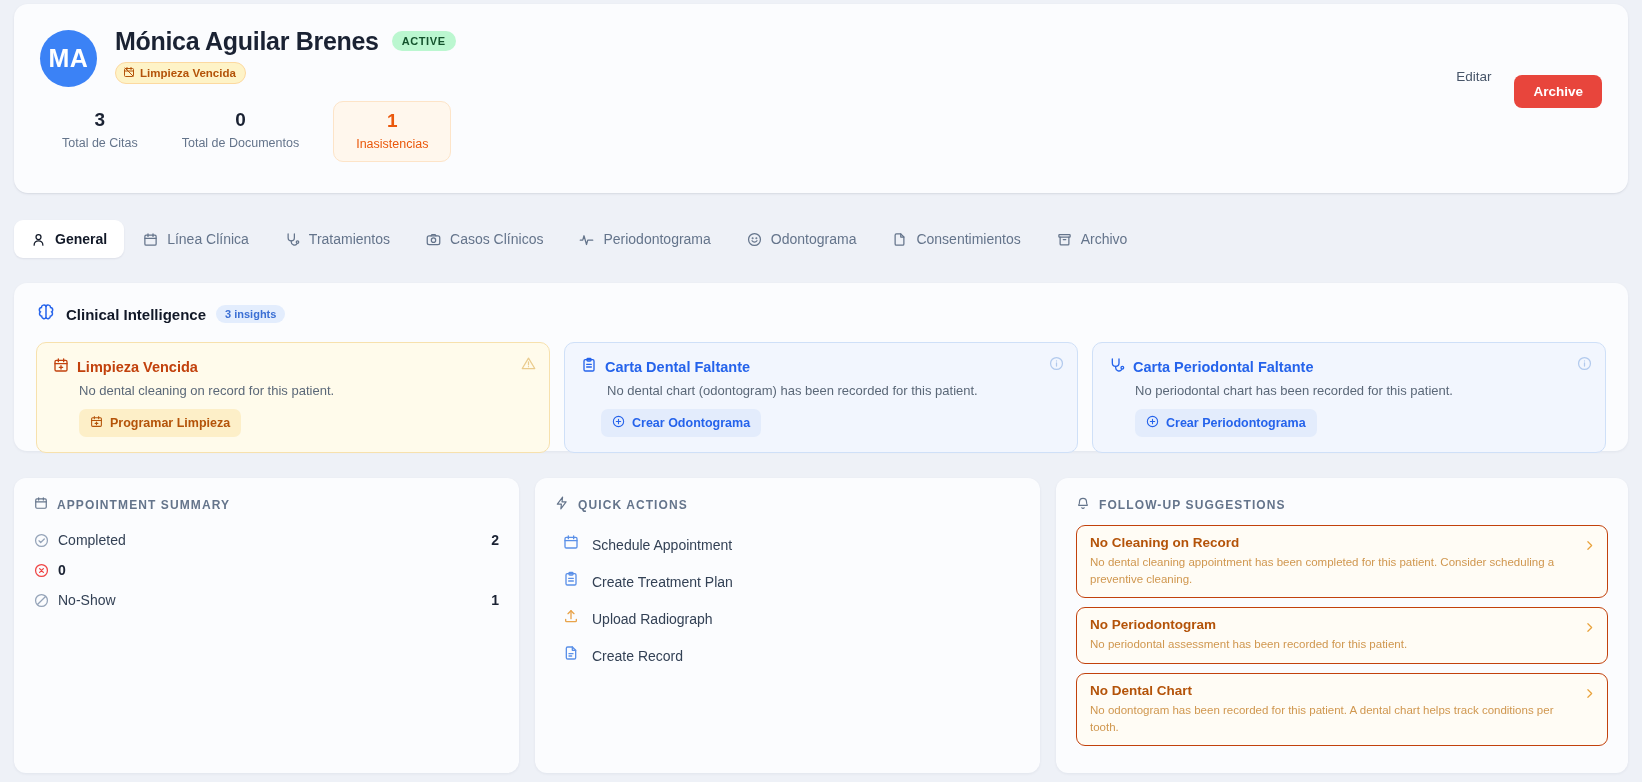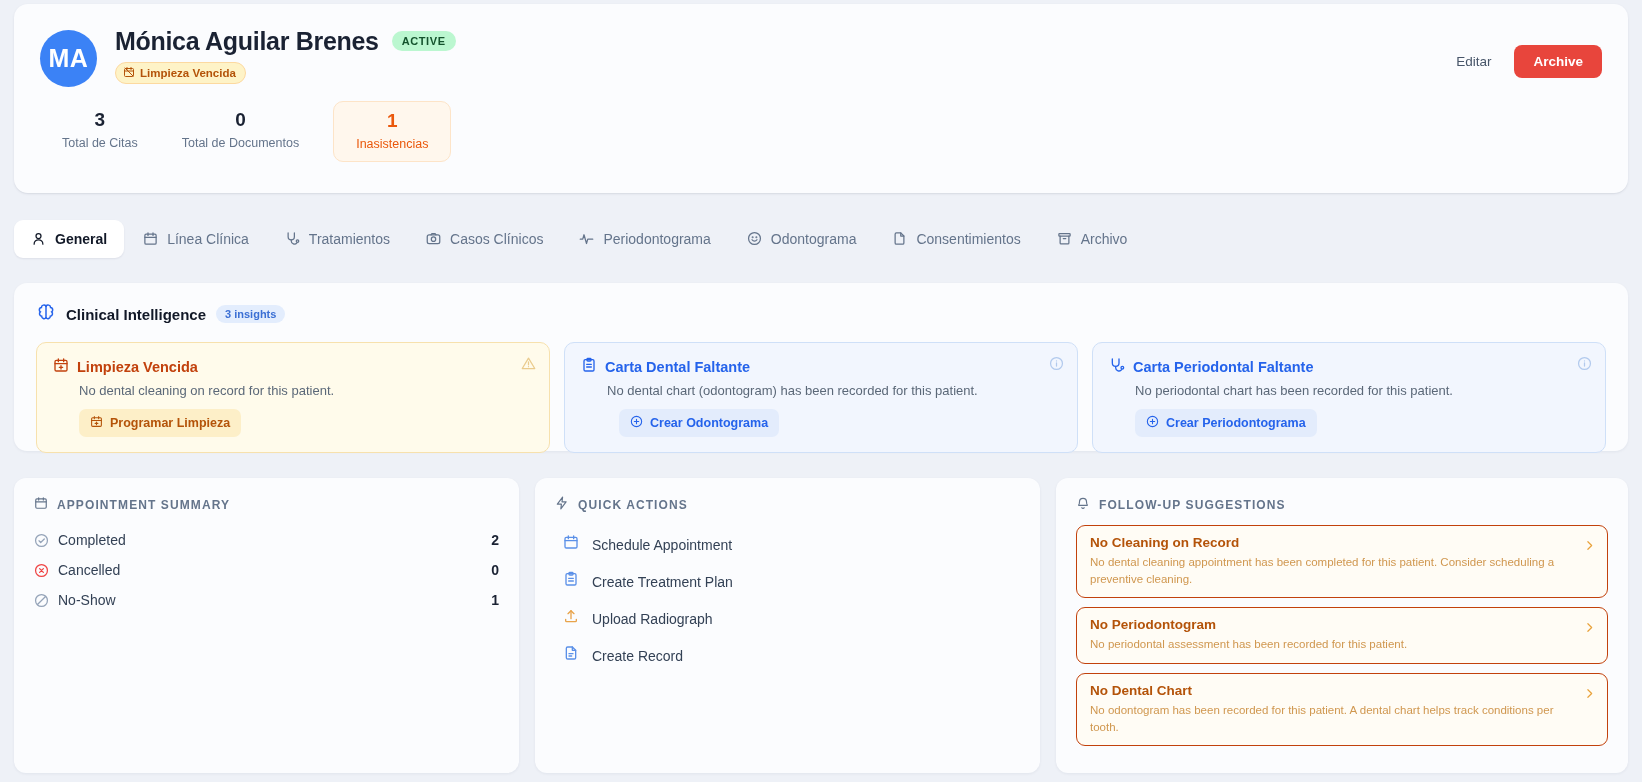--- a/index.html
+++ b/index.html
@@ -53,41 +53,41 @@
     display:flex; align-items:center; gap: 14px;
   }
   .btn-edit {
     background: transparent; border: none;
     color:#475569; font-size: 13.5px; padding: 7px 9px;
     cursor:pointer; font-family: inherit;
   }
   .btn-archive {
     background:#e8453c; border:none; color:#fff;
     font-size: 13.5px; font-weight: 600; padding: 9px 19px;
-    border-radius: 8px; cursor:pointer; font-family: inherit;
+    border-radius: 8px; cursor:pointer; font-family: inherit; margin-top: 30px;
   }
 
   .stats { display:flex; gap: 0; padding: 14px 26px 0 26px; align-items:stretch;}
   .stat { text-align:center; padding: 8px 22px 10px 22px; min-width: 110px;}
   .stat .v { font-size: 19px; font-weight: 700; color:#1a2233; }
   .stat .l { font-size: 12.5px; color:#64748b; margin-top: 5px; }
   .stat.warn {
     background:#fff7ed; border:1px solid #fde4c8; border-radius: 10px;
     margin-left: 12px; min-width: 102px;
   }
   .stat.warn .v { color:#ea580c; }
   .stat.warn .l { color:#ea580c; }
 
   
   .tabs {
     position:absolute; left: 14px; top: 215px; width: 1614px; height: 47px;
     display:flex; align-items:center; gap: 2px;
   }
   .tab {
-    display:flex; align-items:center; gap: 9px;
+    display:flex; align-items:flex-end; gap: 9px;
     padding: 11px 17px; border-radius: 9px;
     font-size: 14px; color:#64748b; cursor:pointer; white-space:nowrap;
   }
   .tab.active { background:#ffffff; color:#111827; font-weight:700;
     box-shadow: 0 1px 2px rgba(20,30,60,.08); }
   .tab svg { display:block; }
 
   
   .ci-card {
     position:absolute; left: 14px; top: 283px; width: 1614px; height: 168px;
@@ -347,21 +347,21 @@
           <span>
             <svg width="16" height="16" viewBox="0 0 24 24" fill="none" stroke="currentColor" stroke-width="2" stroke-linecap="round">
                 <rect x="4.5" y="4" width="15" height="17" rx="2"></rect>
                 <rect x="9" y="2" width="6" height="4" rx="1.2"></rect>
                 <path d="M8.5 11h7M8.5 15h7"></path>
               </svg>
           </span>
           <span>Carta Dental Faltante</span>
         </div>
         <div class="ins-desc">No dental chart (odontogram) has been recorded for this patient.</div>
-        <button class="ins-btn" style="margin-left:38px">
+        <button class="ins-btn" style="margin-left:20px">
           <span>
             <svg width="13" height="13" viewBox="0 0 24 24" fill="none" stroke="currentColor" stroke-width="2" stroke-linecap="round">
                 <circle cx="12" cy="12" r="9.5"></circle>
                 <path d="M12 8v8M8 12h8"></path>
               </svg>
           </span>
           <span>Crear Odontograma</span>
         </button>
       </div>
 
@@ -421,21 +421,20 @@
         <span class="val">2</span>
       </div>
 
       <div class="sum-row">
         <span class="ic">
           <svg width="15" height="15" viewBox="0 0 24 24" fill="none" stroke="#ef4444" stroke-width="2" stroke-linecap="round">
               <circle cx="12" cy="12" r="9.5"></circle>
               <path d="M9 9l6 6M15 9l-6 6"></path>
             </svg>
         </span>
-        <span class="lbl">Cancelled</span>
         <span class="val">0</span>
       </div>
 
       <div class="sum-row">
         <span class="ic">
           <svg width="15" height="15" viewBox="0 0 24 24" fill="none" stroke="#94a3b8" stroke-width="2" stroke-linecap="round">
               <circle cx="12" cy="12" r="9.5"></circle>
               <path d="M5.5 18.5 18.5 5.5"></path>
             </svg>
         </span>

